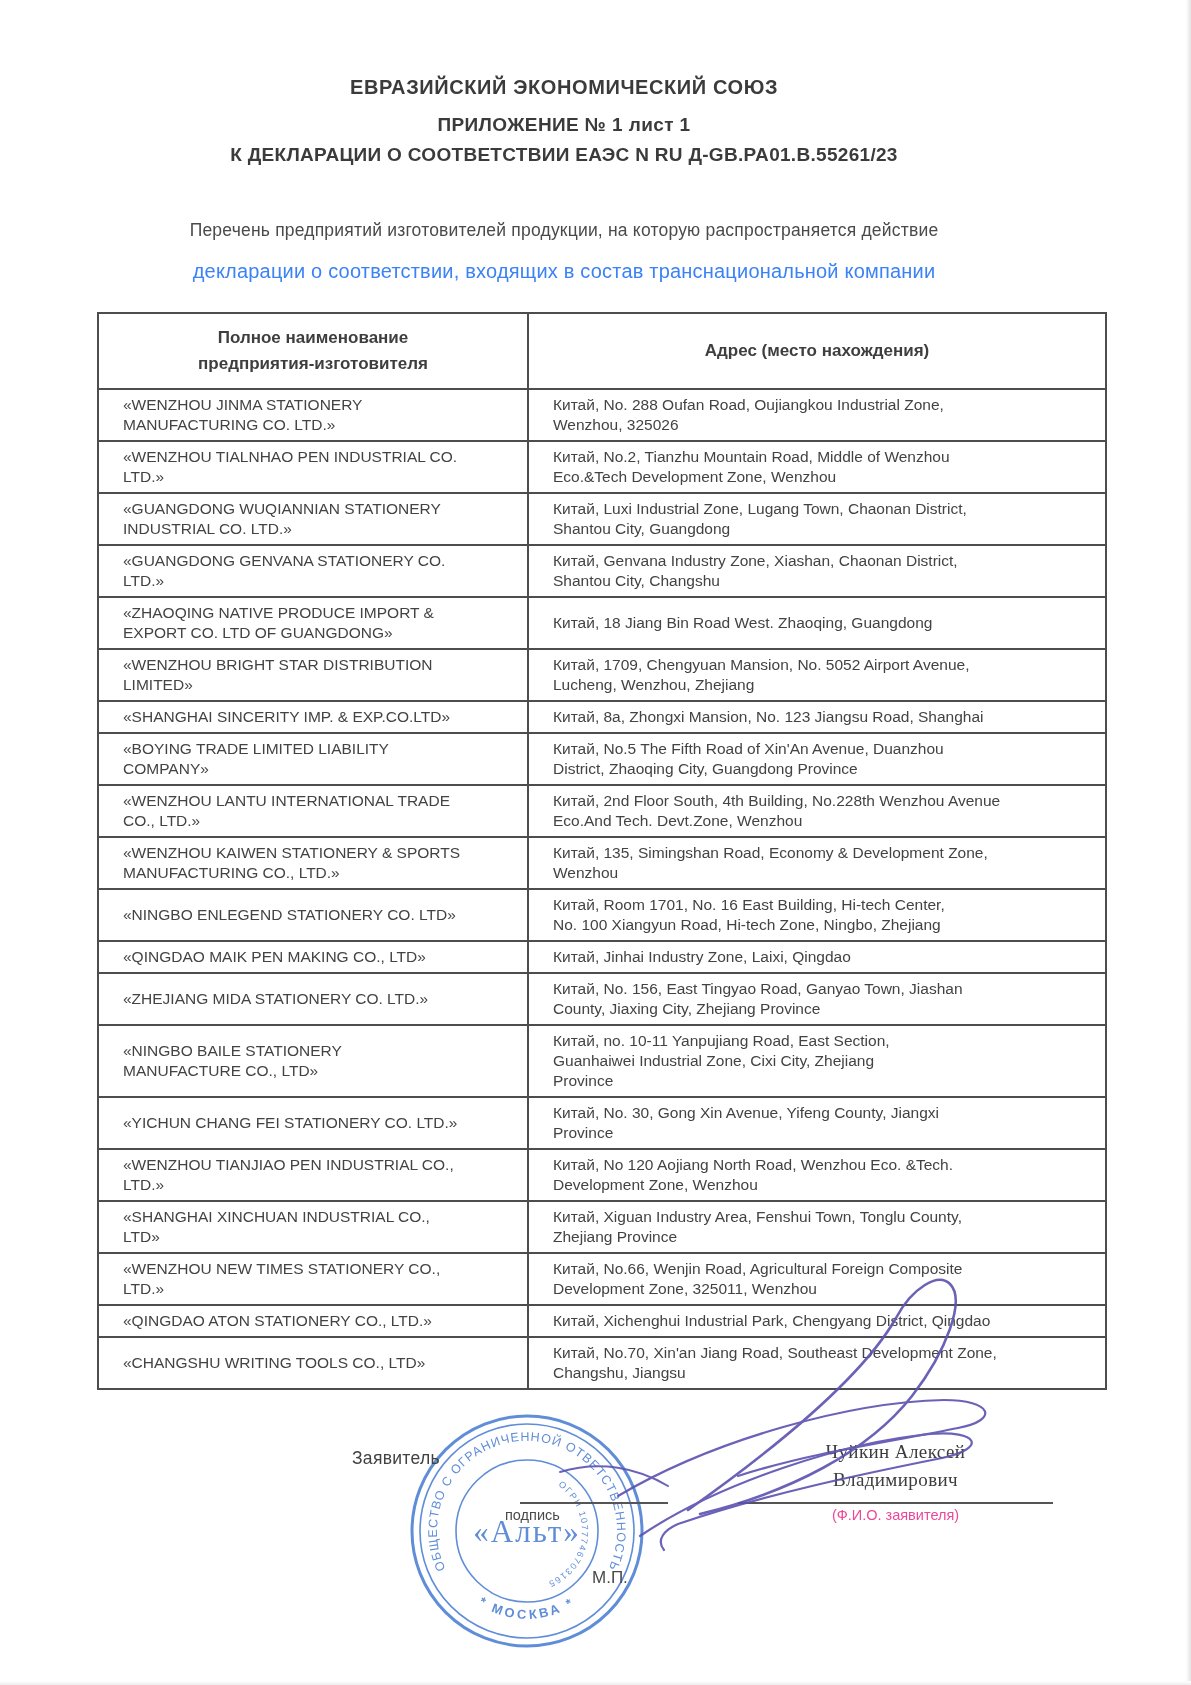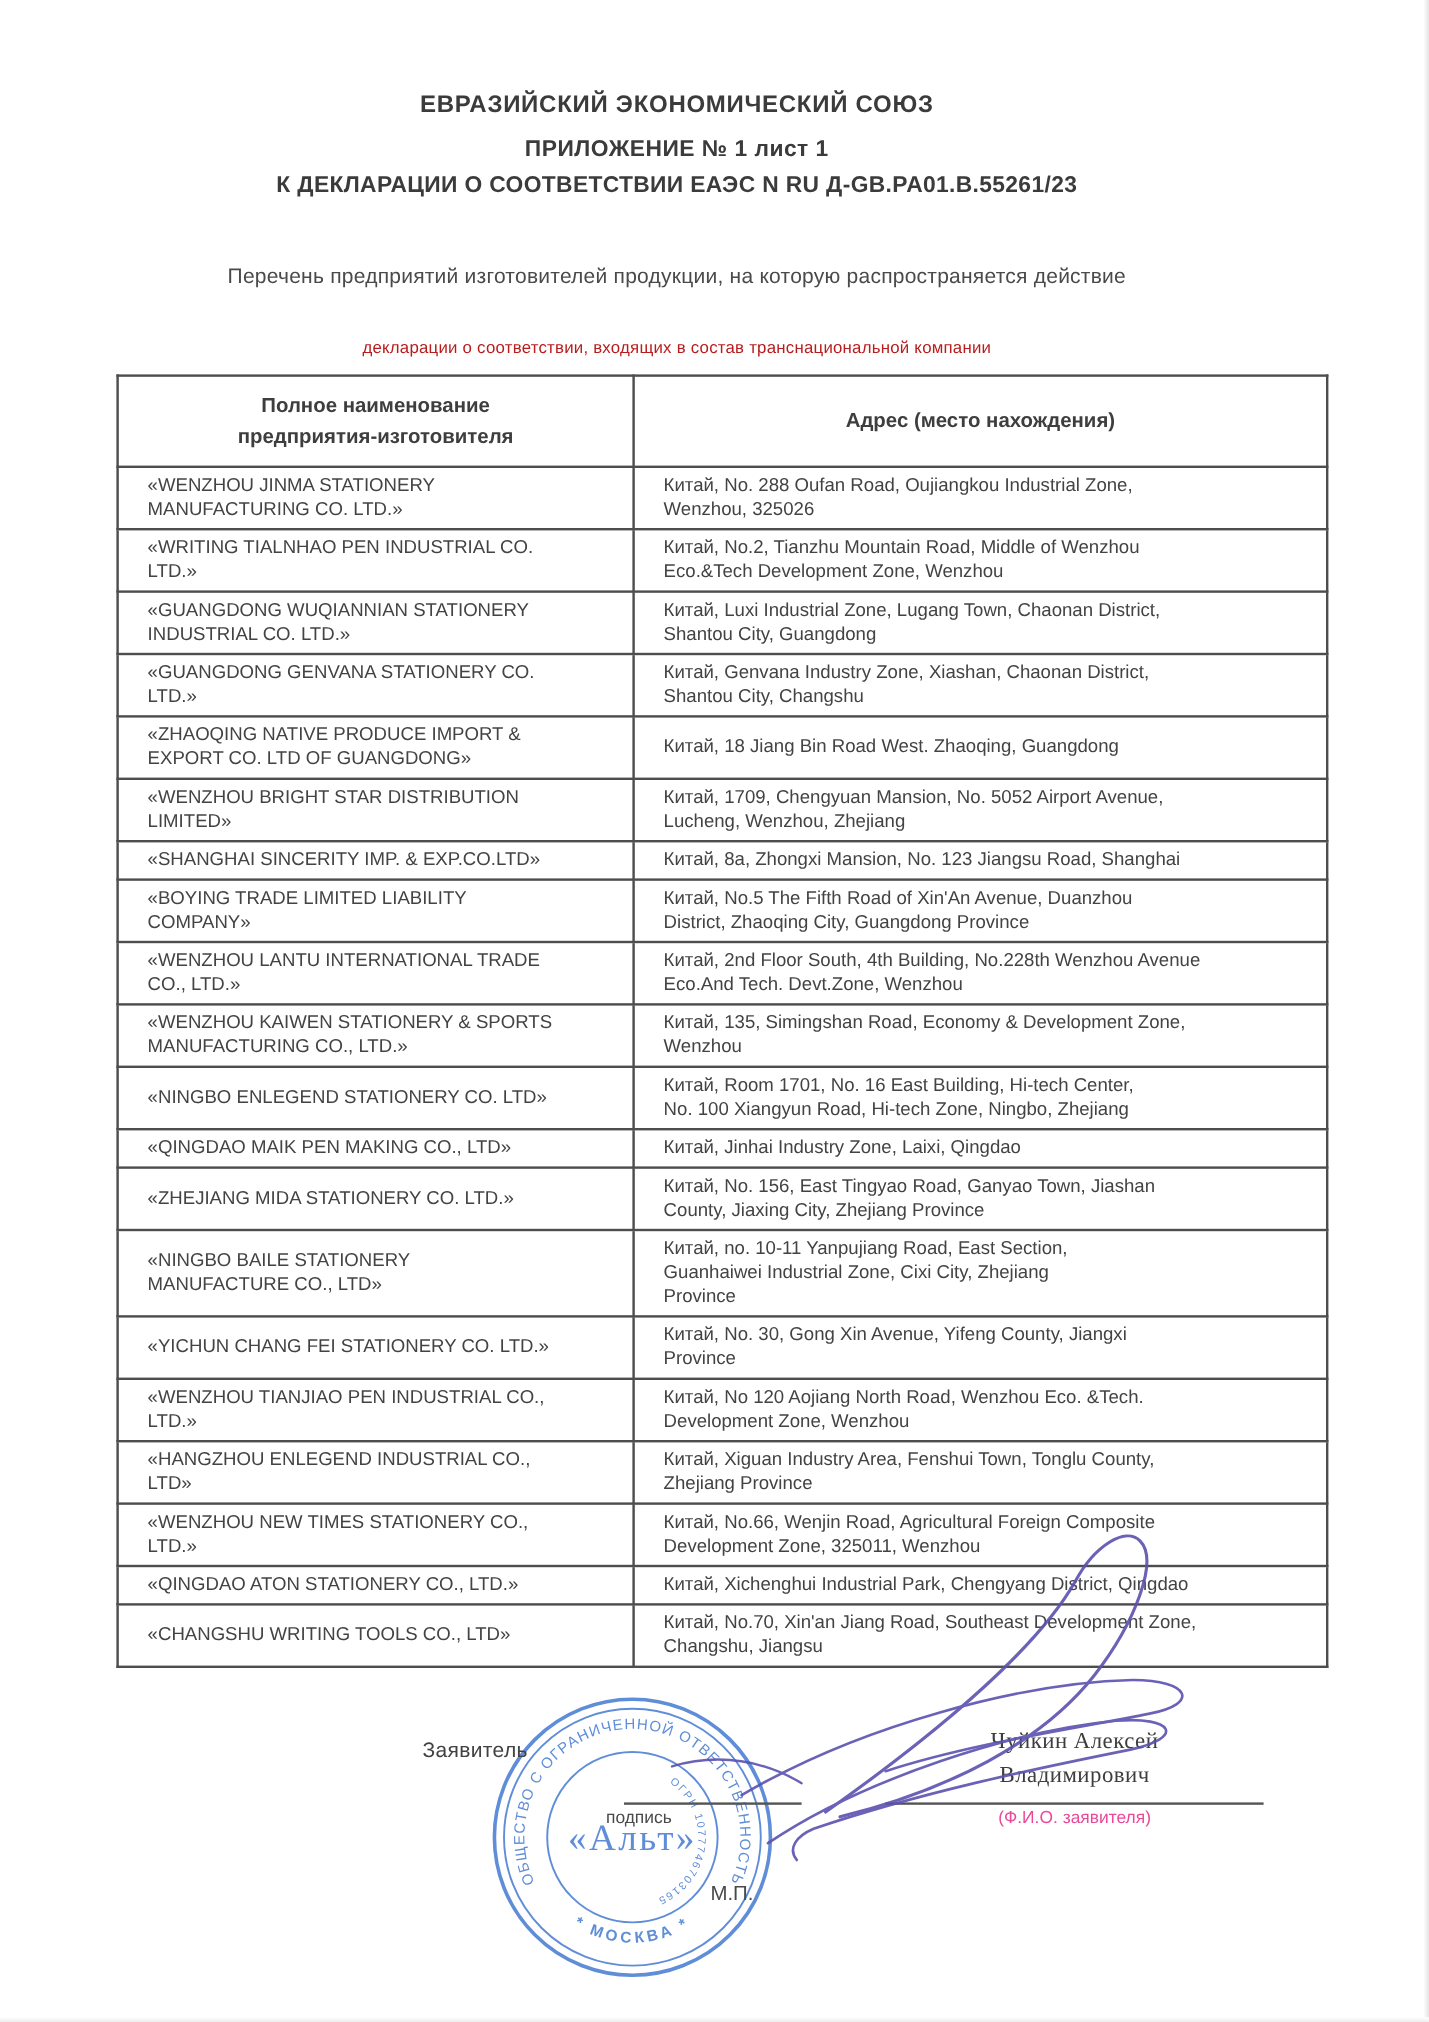--- a/index.html
+++ b/index.html
@@ -18,21 +18,21 @@
   }
   .page-edge-bottom{
     position:absolute;left:0;bottom:0;width:100%;height:4px;
     background:linear-gradient(to bottom,#ffffff,#ededed);
   }
   .centerband{position:absolute;left:68px;width:992px;text-align:center;}
   .t1{top:76px;font-size:20px;font-weight:bold;letter-spacing:.6px;color:#3b3b3b;}
   .t2{top:114px;font-size:19px;font-weight:bold;letter-spacing:.4px;color:#3b3b3b;}
   .t3{top:144px;font-size:19px;font-weight:bold;letter-spacing:.3px;color:#3b3b3b;}
   .intro1{top:220px;font-size:17.5px;color:#4a4a4a;letter-spacing:.2px;}
-  .intro2{top:260px;font-size:14px;color:#b91c1c;letter-spacing:.2px;margin-top:21px;}
+  .intro2{top:260px;font-size:20px;color:#3b82f6;letter-spacing:.2px;}
 
   table.mfr{
     position:absolute;left:97px;top:312px;width:1008px;
     border-collapse:collapse;table-layout:fixed;
   }
   table.mfr th, table.mfr td{
     border:2px solid #4d4d4d;
     vertical-align:middle;
   }
   table.mfr th{
@@ -91,21 +91,21 @@
     </thead>
     <tbody>
     <tr>
       <td class="namecell">«WENZHOU JINMA STATIONERY
 MANUFACTURING CO. LTD.»</td>
       <td class="addrcell">Китай, No. 288 Oufan Road, Oujiangkou Industrial Zone,
 Wenzhou, 325026</td>
     </tr>
 
     <tr>
-      <td class="namecell">«WRITING TIALNHAO PEN INDUSTRIAL CO.
+      <td class="namecell">«WENZHOU TIALNHAO PEN INDUSTRIAL CO.
 LTD.»</td>
       <td class="addrcell">Китай, No.2, Tianzhu Mountain Road, Middle of Wenzhou
 Eco.&amp;Tech Development Zone, Wenzhou</td>
     </tr>
 
     <tr>
       <td class="namecell">«GUANGDONG WUQIANNIAN STATIONERY
 INDUSTRIAL CO. LTD.»</td>
       <td class="addrcell">Китай, Luxi Industrial Zone, Lugang Town, Chaonan District,
 Shantou City, Guangdong</td>
@@ -189,21 +189,21 @@
     </tr>
 
     <tr>
       <td class="namecell">«WENZHOU TIANJIAO PEN INDUSTRIAL CO.,
 LTD.»</td>
       <td class="addrcell">Китай, No 120 Aojiang North Road, Wenzhou Eco. &amp;Tech.
 Development Zone, Wenzhou</td>
     </tr>
 
     <tr>
-      <td class="namecell">«HANGZHOU ENLEGEND INDUSTRIAL CO.,
+      <td class="namecell">«SHANGHAI XINCHUAN INDUSTRIAL CO.,
 LTD»</td>
       <td class="addrcell">Китай, Xiguan Industry Area, Fenshui Town, Tonglu County,
 Zhejiang Province</td>
     </tr>
 
     <tr>
       <td class="namecell">«WENZHOU NEW TIMES STATIONERY CO.,
 LTD.»</td>
       <td class="addrcell">Китай, No.66, Wenjin Road, Agricultural Foreign Composite
 Development Zone, 325011, Wenzhou</td>

